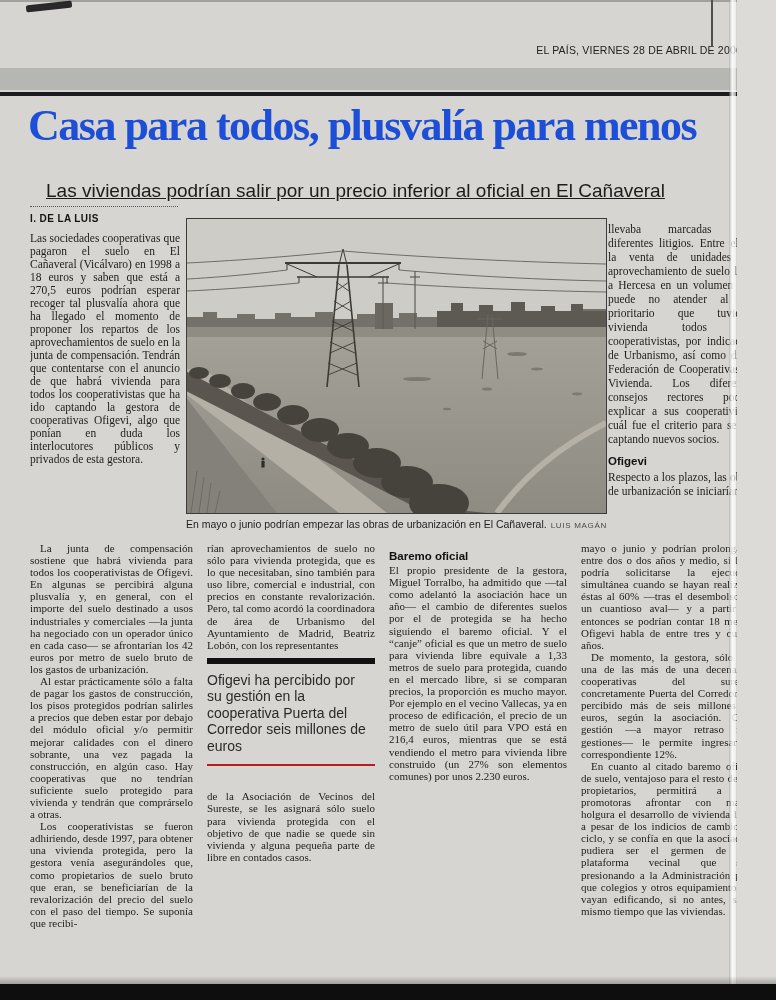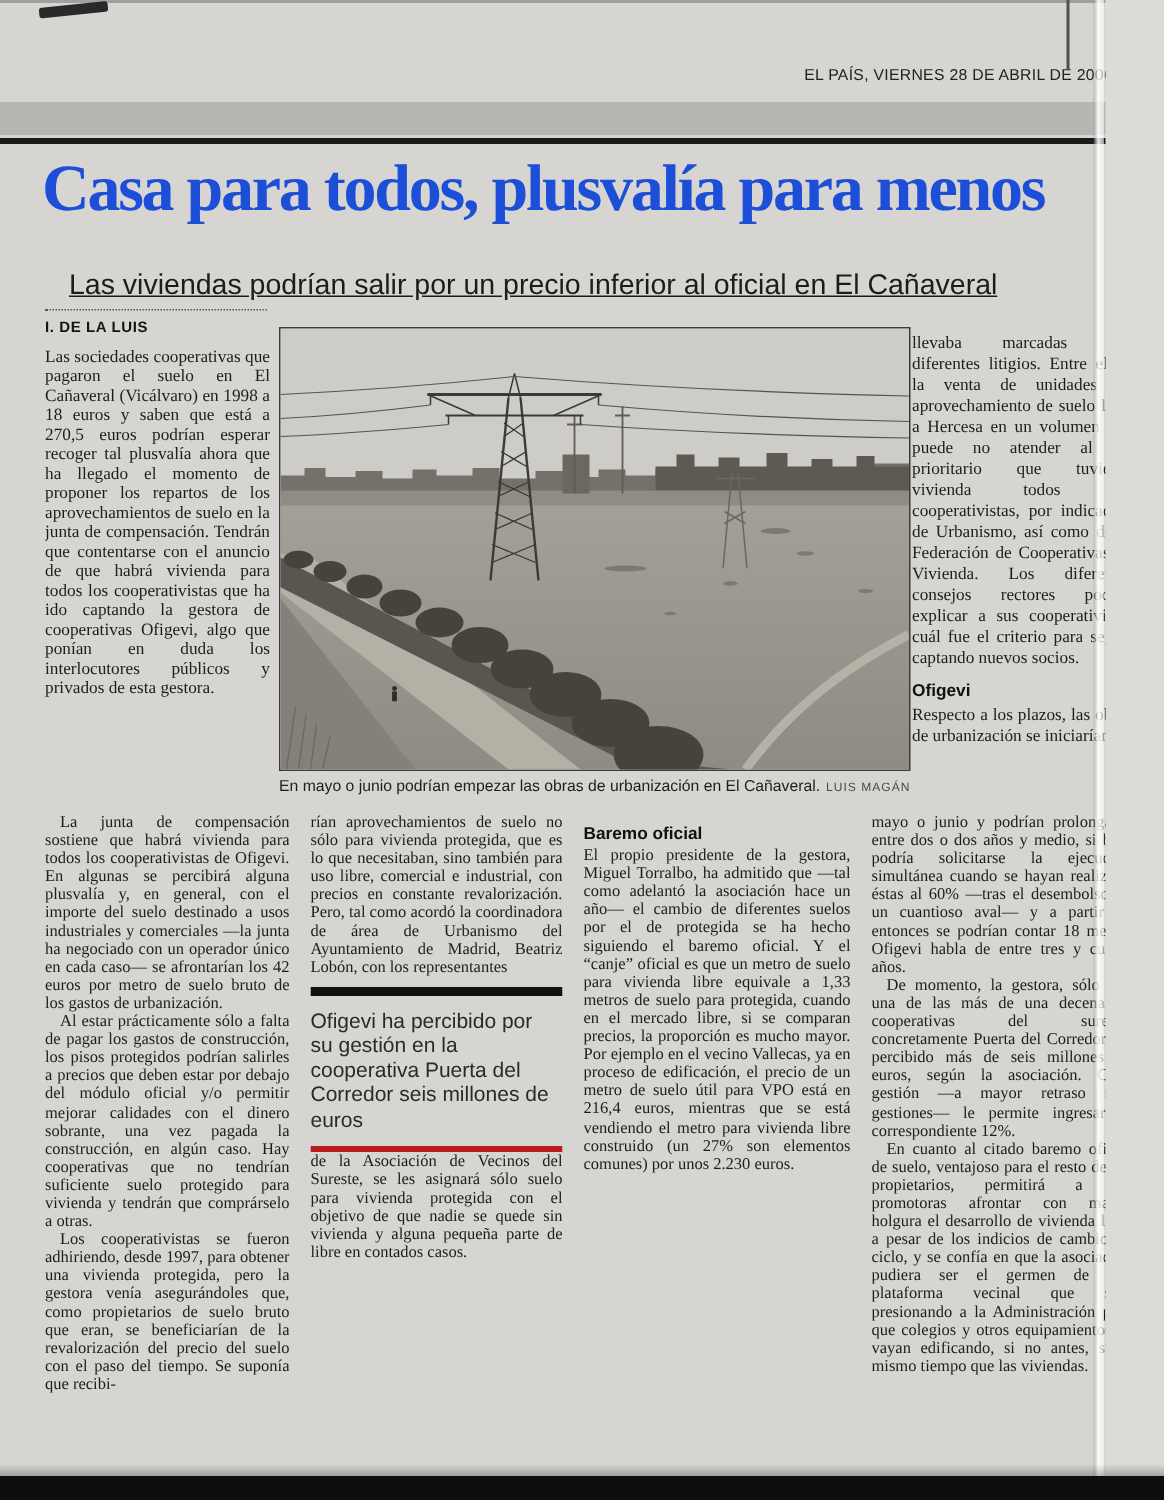--- a/index.html
+++ b/index.html
@@ -49,22 +49,22 @@
   .blk-para{text-indent:10px;}
   .blk-cont{text-indent:0;}
   .blk-heading{
     font-family:"Liberation Sans","DejaVu Sans",sans-serif;
     font-size:11.5px; font-weight:700; color:#111;
     margin:8px 0 2px; text-align:left;
   }
   .blk-pullquote{
     font-family:"Liberation Sans","DejaVu Sans",sans-serif;
     font-size:14px; line-height:16.5px; color:#2a2a2a; text-align:left;
-    border-top:6px solid #111; border-bottom:4px solid #b91c1c;
-    padding:8px 2px 10px 0; margin:7px 0 0;
+    border-top:6px solid #111; border-bottom:2px solid #b91c1c;
+    padding:8px 2px 10px 0; margin:7px 0 24px;
   }
   .col1top{
     position:absolute; left:30px; top:232px; width:150px; height:302px;
     font-size:11.5px; line-height:13px; hyphens:auto;
   }
   .col4top{
     position:absolute; left:608px; top:222px; width:147px; height:318px;
     font-size:11.5px; line-height:14px; hyphens:auto;
   }
   .bottom{

